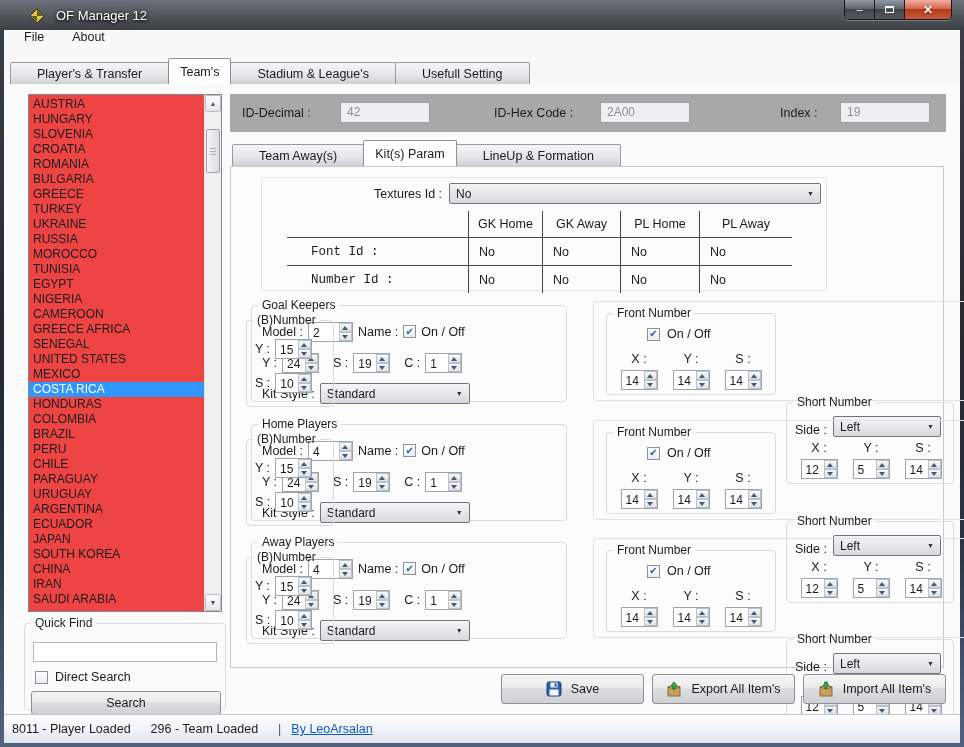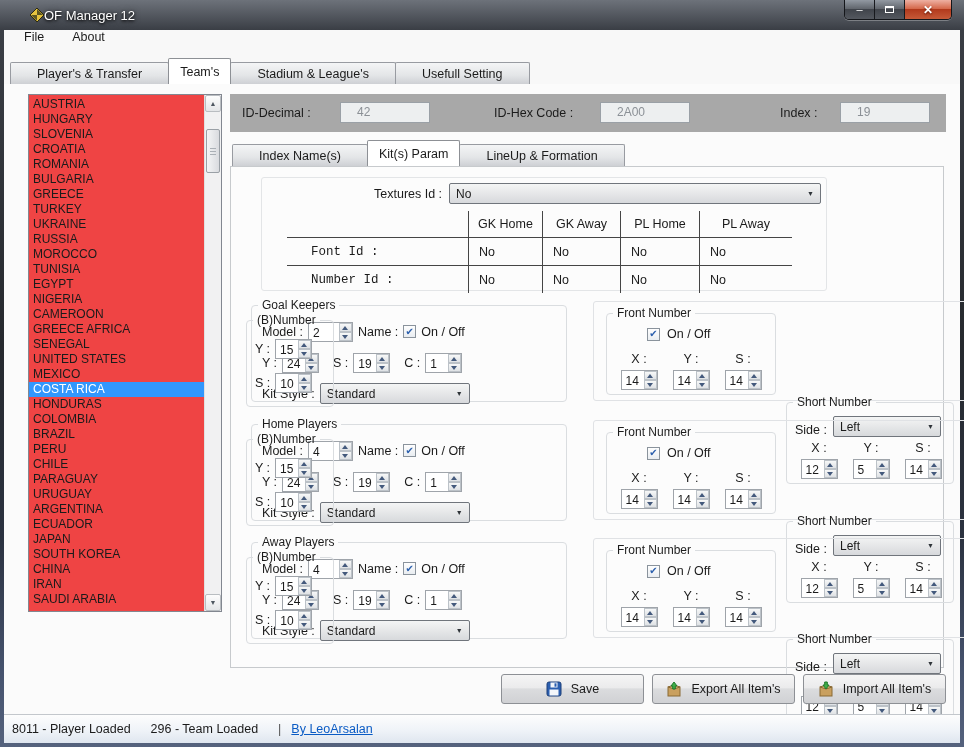--- a/index.html
+++ b/index.html
@@ -5,21 +5,21 @@
   * { box-sizing: border-box; }
   html,body { margin:0; padding:0; background:#c9ccd1; }
   .window {
     position:relative; width:964px; height:747px; overflow:hidden;
     font-family:"Liberation Sans", sans-serif;
     background:linear-gradient(180deg,#6d727a 0%,#3a3e45 4%,#26292e 46%,#2b3240 72%,#46536e 90%,#55627d 100%);
     color:#1b1b1b;
   }
   
   .titlebar { position:absolute; top:0; left:0; right:0; height:30px; display:flex; align-items:center; }
-  .title-group { display:flex; align-items:flex-start; gap:0; margin-left:30px; }
+  .title-group { display:flex; align-items:flex-end; gap:12px; margin-left:30px; }
   .title-text { color:#fff; font-size:13px; text-shadow:0 1px 3px #000, 0 0 6px rgba(0,0,0,.6); }
   .caption-buttons { position:absolute; top:0; right:12px; height:20px; display:flex;
     border:1px solid #14161a; border-top:none; border-radius:0 0 5px 5px; overflow:hidden;
     box-shadow:0 1px 0 rgba(255,255,255,.28), inset 0 0 0 1px rgba(255,255,255,.22); }
   .cap-btn { width:30px; display:flex; align-items:center; justify-content:center; color:#fff;
     background:linear-gradient(180deg,#9299a2 0%,#62676e 45%,#40444b 50%,#54585f 100%);
     border-right:1px solid #17191d; font-size:11px; line-height:1; cursor:default; }
   .cap-btn.maxi .box { width:9px; height:7px; border:1px solid #fff; border-top-width:2px; background:transparent; }
   .cap-btn.close { width:46px; border-right:none; font-size:12px; font-weight:bold;
     background:linear-gradient(180deg,#eeb0a2 0%,#d5694c 45%,#b23a1d 50%,#c65a38 100%); text-shadow:0 1px 2px #5d1404; }
@@ -82,21 +82,21 @@
   .combo { display:inline-flex; align-items:center; justify-content:space-between; height:21px;
     border:1px solid #70757c; border-radius:2px; padding:0 6px; font-size:12px;
     background:linear-gradient(180deg,#f4f5f5 0%,#e9eaeb 40%,#d7d9dc 100%); }
   .combo .ca { font-size:7px; color:#2e3338; margin-left:8px; }
   
   .id-panel { position:absolute; left:226px; top:10px; width:716px; height:38px; background:#a8a8a8;
     font-size:12.5px; }
   .idf { position:absolute; top:8px; display:flex; align-items:center; }
   .idf .lbl { margin-right:0; }
   .ro-box { background:#edeff0; border:1px solid #9aa0a6; color:#8b9096; height:21px; width:90px;
-    padding:2px 16px; font-size:12px; }
+    padding:2px 6px; font-size:12px; }
   .tabstrip.inner { position:absolute; left:226px; top:56px; width:716px; padding-left:2px; }
   .page { position:absolute; left:226px; top:82px; width:714px; height:502px; background:#fcfcfc; border:1px solid #c7cacd; }
   
   .tex-wrap { position:absolute; left:30px; top:10px; width:566px; height:114px; border:1px solid #e3e5e7; border-radius:3px; }
   .tex-row { position:absolute; left:0; top:5px; right:5px; display:flex; align-items:center; font-size:12.5px; }
   .tex-row .lbl { margin-left:112px; margin-right:7px; }
   .tex-row .combo { flex:1; }
   .ktable { position:absolute; left:25px; top:33px; display:grid;
     grid-template-columns:181px 74px 78px 79px 93px; grid-template-rows:26px 28px 28px; font-size:12.5px; }
   .ktable .cell { display:flex; align-items:center; }
@@ -215,38 +215,49 @@
             <div class="country">IRAN</div>
             <div class="country">SAUDI ARABIA</div>
           </div>
         <div class="scrollbar">
           <div class="sb-btn up">▲</div>
           <div class="sb-thumb"></div>
           <div class="sb-btn down">▼</div>
         </div>
       </div>
 
+      <fieldset class="gb qf">
+        <legend>Quick Find</legend>
+        <input class="qf-input" value="" style="">
+        <div class="qf-cbrow">
+          <span class="cb" data-checked="false"></span>
+          <span class="lbl">Direct Search</span>
+        </div>
+        <div class="btn qf-btn">
+          <span>Search</span>
+        </div>
+      </fieldset>
 
       <div class="id-panel">
         <div class="idf" style="left:12px;">
           <span class="lbl" style="width:98px;">ID-Decimal  :</span>
           <span class="ro-box">42</span>
         </div>
         <div class="idf" style="left:264px;">
           <span class="lbl" style="width:106px;">ID-Hex Code  :</span>
           <span class="ro-box">2A00</span>
         </div>
         <div class="idf" style="left:550px;">
           <span class="lbl" style="width:60px;">Index :</span>
           <span class="ro-box">19</span>
         </div>
       </div>
 
       <div class="tabstrip inner">
-        <div class="tab">Index Name(s)</div>
+        <div class="tab">Team Away(s)</div>
         <div class="tab active">Kit(s) Param</div>
         <div class="tab">LineUp &amp; Formation</div>
       </div>
 
       <div class="page">
 
         <div class="tex-wrap">
           <div class="tex-row">
             <span class="lbl">Textures Id :</span>
             <span class="combo">

